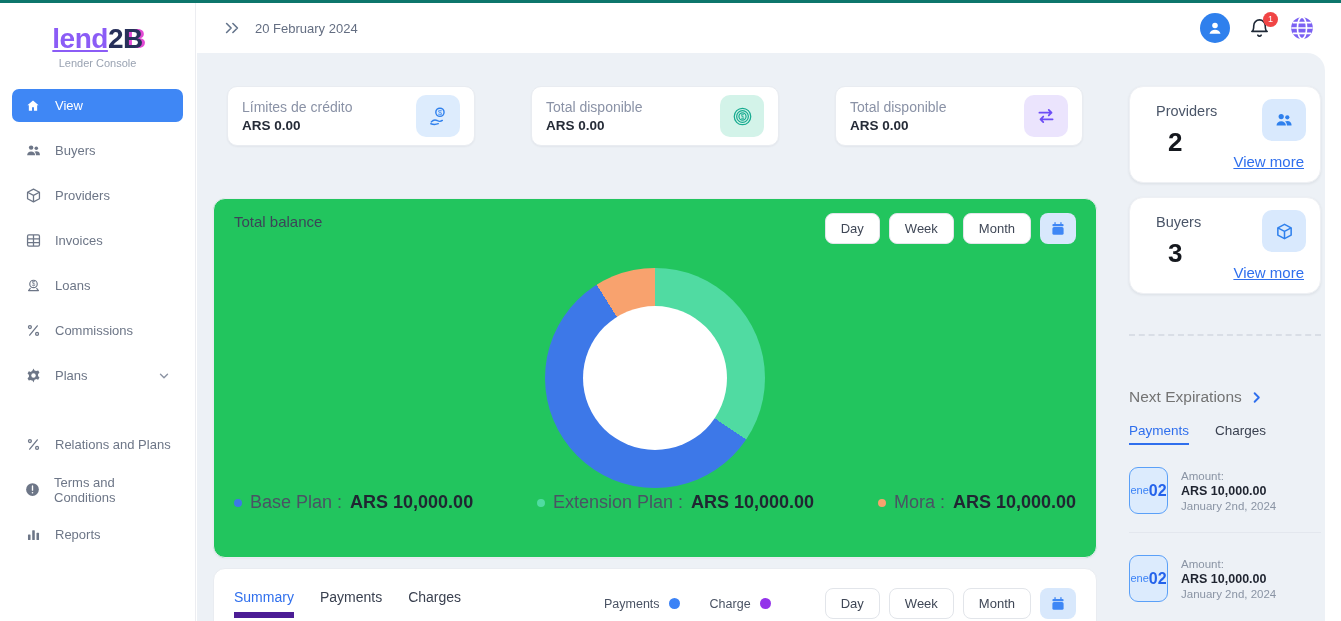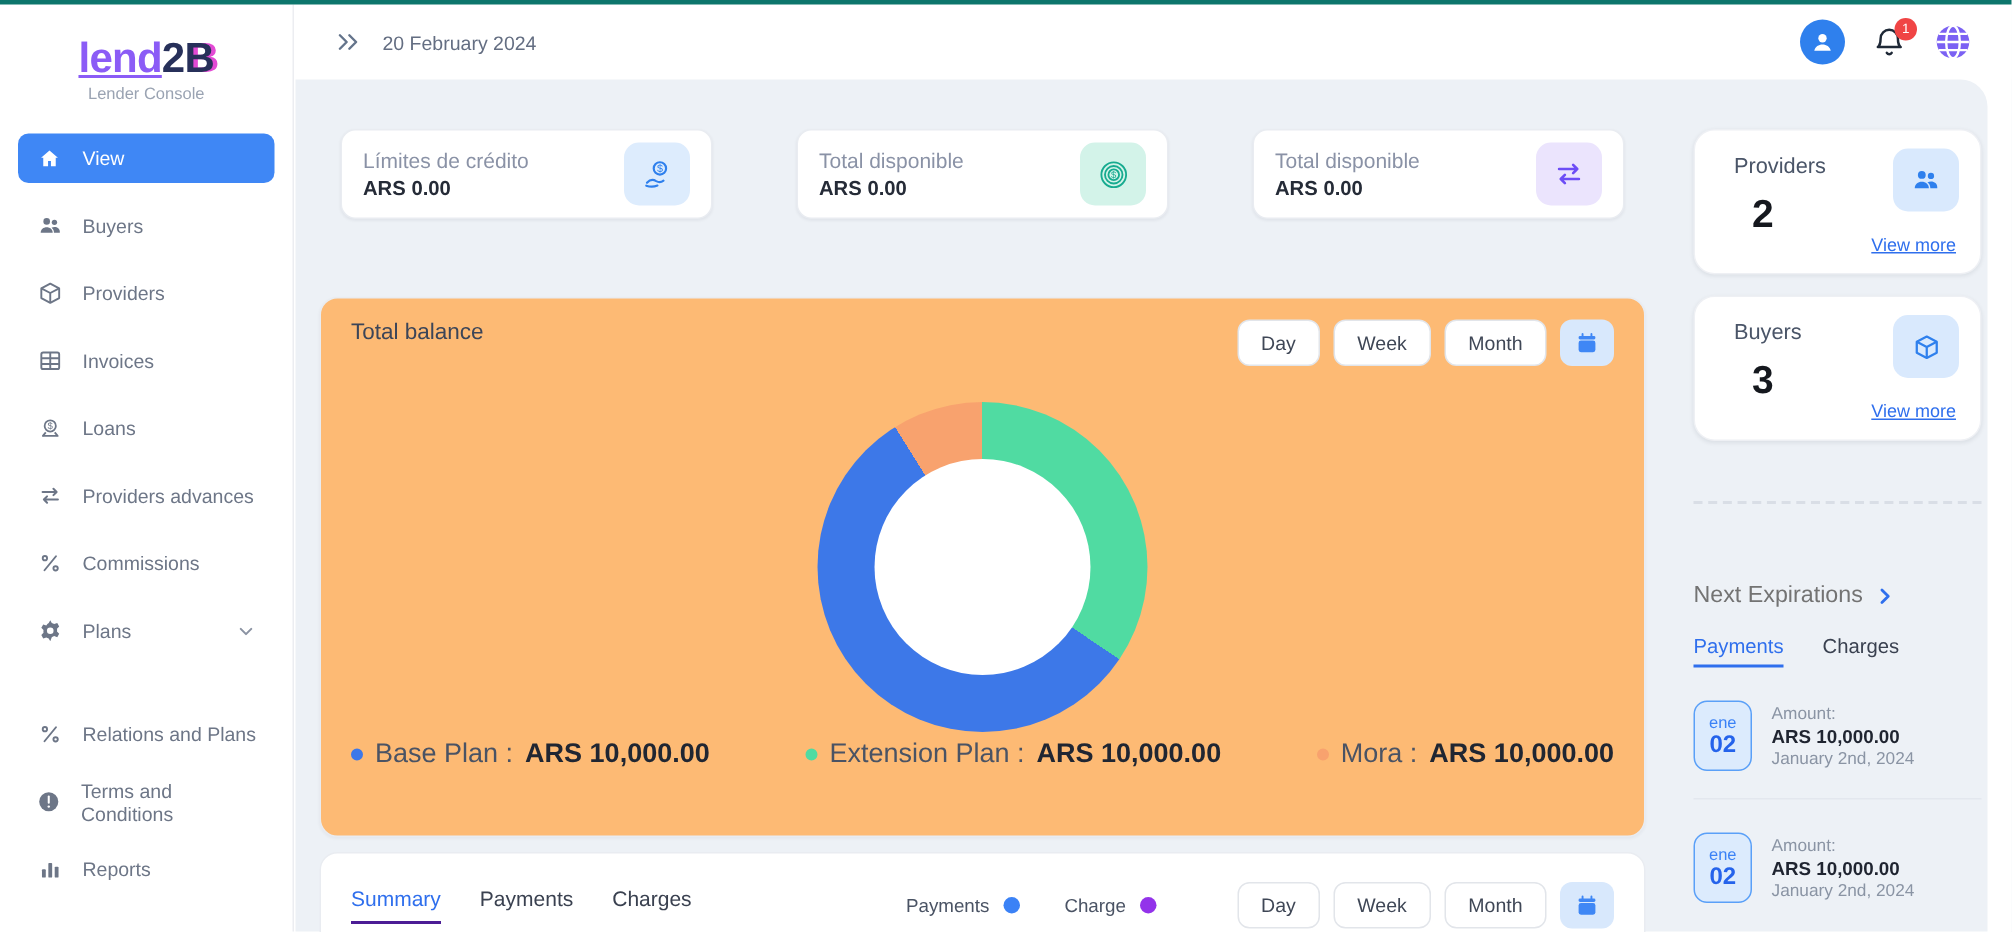--- a/index.html
+++ b/index.html
@@ -48,21 +48,21 @@
   
   .cards-row { display:flex; gap:56px; margin:0 14px; }
   .scard { flex:1; background:#fff; border:1px solid #e9ecf1; border-radius:10px; height:60px;
     padding:9px 14px; display:flex; align-items:center; justify-content:space-between;
     box-shadow:0 1px 2px rgba(16,24,40,.05); }
   .scard .lab { font-size:14px; color:#8a92a6; }
   .scard .val { font-size:13.5px; font-weight:bold; color:#252b37; margin-top:3px; }
   .icon-box { width:44px; height:42px; border-radius:10px; display:flex; align-items:center; justify-content:center; }
 
   
-  .balance-card { margin-top:52px; background:#fdba74; border:1px solid #e9ecf1; border-radius:12px;
+  .balance-card { margin-top:52px; background:#22c55e; border:1px solid #e9ecf1; border-radius:12px;
     height:360px; position:relative; padding:14px 20px; box-shadow:0 1px 2px rgba(16,24,40,.04); }
   .bal-head { display:flex; align-items:flex-start; }
   .bal-title { font-size:15px; color:#3c4558; }
   .range-group { margin-left:auto; display:flex; gap:9px; align-items:center; }
   .rbtn { height:31px; padding:0 15px; background:#fff; border:1px solid #e2e5ea; border-radius:8px;
     font-size:13px; color:#3f4756; font-family:inherit; cursor:pointer; }
   .cal-btn { width:36px; height:31px; background:#d8e8fc; border:none; border-radius:8px;
     display:flex; align-items:center; justify-content:center; color:#3f87f5; cursor:pointer; }
   .donut { width:220px; height:220px; border-radius:50%; margin:24px auto 0; position:relative; }
   .donut::after { content:""; position:absolute; inset:38px; background:#fff; border-radius:50%; }
@@ -70,42 +70,42 @@
   .bal-item { display:flex; align-items:center; gap:8px; font-size:18px; color:#4a5364; }
   .bal-item .dot { width:6px; height:6px; border-radius:50%; background:#fff; border:4px solid #ccc; }
   .bal-item b { color:#202632; }
 
   
   .bottom-card { margin-top:10px; background:#fff; border:1px solid #e9ecf1; border-radius:12px 12px 0 0;
     height:120px; padding:19px 20px; }
   .bot-head { display:flex; align-items:center; }
   .tabs { display:flex; gap:26px; width:370px; }
   .tab { font-size:14px; color:#3a4150; padding-bottom:7px; cursor:pointer; }
-  .tab.active { color:#2f6fed; border-bottom:2px solid #4c1d95; }
+  .tab.active { color:#2f6fed; border-bottom:6px solid #4c1d95; }
   .series-legend { display:flex; gap:30px; align-items:center; }
   .series-item { display:flex; align-items:center; gap:9px; font-size:12.5px; color:#4a5364; }
   .series-dot { width:11px; height:11px; border-radius:50%; background:#888; }
 
   
   .stat-card { background:#fff; border:1px solid #eef0f4; border-radius:14px; height:97px;
     box-shadow:0 1px 3px rgba(16,24,40,.08); padding:12px 16px; margin-bottom:14px; position:relative; }
   .stat-lab { font-size:14.5px; color:#4a5568; margin-left:10px; margin-top:4px; }
   .stat-num { font-size:26px; font-weight:bold; color:#15181e; margin-left:22px; margin-top:8px; }
   .stat-ic { position:absolute; top:12px; right:14px; width:44px; height:42px; background:#d9e9fd;
     color:#2f80ed; border-radius:10px; display:flex; align-items:center; justify-content:center; }
-  .view-more { position:absolute; right:16px; bottom:12px; font-size:12px; color:#2f6fed;
+  .view-more { position:absolute; right:16px; bottom:12px; font-size:15px; color:#2f6fed;
     text-decoration:underline; cursor:pointer; }
   .dashed-sep { border:none; border-top:2px dashed #d9dee6; margin-top:40px; }
   .next-title { display:flex; align-items:center; gap:7px; margin-top:52px; font-size:15.5px; color:#737373; }
   .exp-tabs { display:flex; gap:26px; margin-top:17px; font-size:13.5px; }
   .exp-tab { color:#3a4150; padding-bottom:5px; cursor:pointer; }
   .exp-tab.active { color:#2f6fed; border-bottom:2px solid #2f6fed; }
   .exp-item { display:flex; align-items:center; gap:13px; margin-top:22px; }
   .exp-badge { width:39px; height:47px; background:#dcebfd; border:1.5px solid #5aa0f8; border-radius:9px;
-    display:flex; flex-direction:column; align-items:center; justify-content:center; line-height:1.1; }
+    display:flex; flex-direction:row; align-items:center; justify-content:center; line-height:1.1; }
   .exp-badge .mon { font-size:11px; color:#3b82f6; }
   .exp-badge .day { font-size:16px; font-weight:bold; color:#2563eb; }
   .exp-lab, .exp-date { font-size:11.5px; color:#8a94a4; }
   .exp-amt { font-size:12.5px; font-weight:bold; color:#1f2430; margin:2px 0; }
   .exp-sep { border:none; border-top:1px solid #e3e7ee; margin-top:18px; }
 </style>
 </head>
 <body>
 
 <div class="topline"></div>
@@ -156,29 +156,20 @@
     <div class="nav-item">
       <span class="nav-ic">
           <svg viewBox="0 0 20 20" width="17" height="17" fill="none" stroke="currentColor" stroke-width="1.4">
             <circle cx="10" cy="8.2" r="4.4"></circle>
             <text x="10" y="10.8" font-size="7.5" text-anchor="middle" fill="currentColor" stroke="none">$</text>
             <path d="M4.2 16h11.6" stroke-linecap="round"></path>
             <path d="M6.5 13.2 4.2 16M13.5 13.2 15.8 16"></path>
           </svg>
         </span>
       <span>Loans</span>
-    </div>
-    <div class="nav-item">
-      <span class="nav-ic">
-          <svg viewBox="0 0 20 20" width="17" height="17" fill="none" stroke="currentColor" stroke-width="1.6" stroke-linecap="round" stroke-linejoin="round">
-            <path d="M4 7h11M12.5 4.5 15 7l-2.5 2.5"></path>
-            <path d="M16 13H5M7.5 10.5 5 13l2.5 2.5"></path>
-          </svg>
-        </span>
-      <span>Providers advances</span>
     </div>
     <div class="nav-item">
       <span class="nav-ic">
           <svg viewBox="0 0 20 20" width="17" height="17" fill="none" stroke="currentColor" stroke-width="1.5" stroke-linecap="round">
             <path d="M14.5 4.5l-9 11"></path>
             <circle cx="5.8" cy="6" r="1.7"></circle>
             <circle cx="14.2" cy="14" r="1.7"></circle>
           </svg>
         </span>
       <span>Commissions</span>

